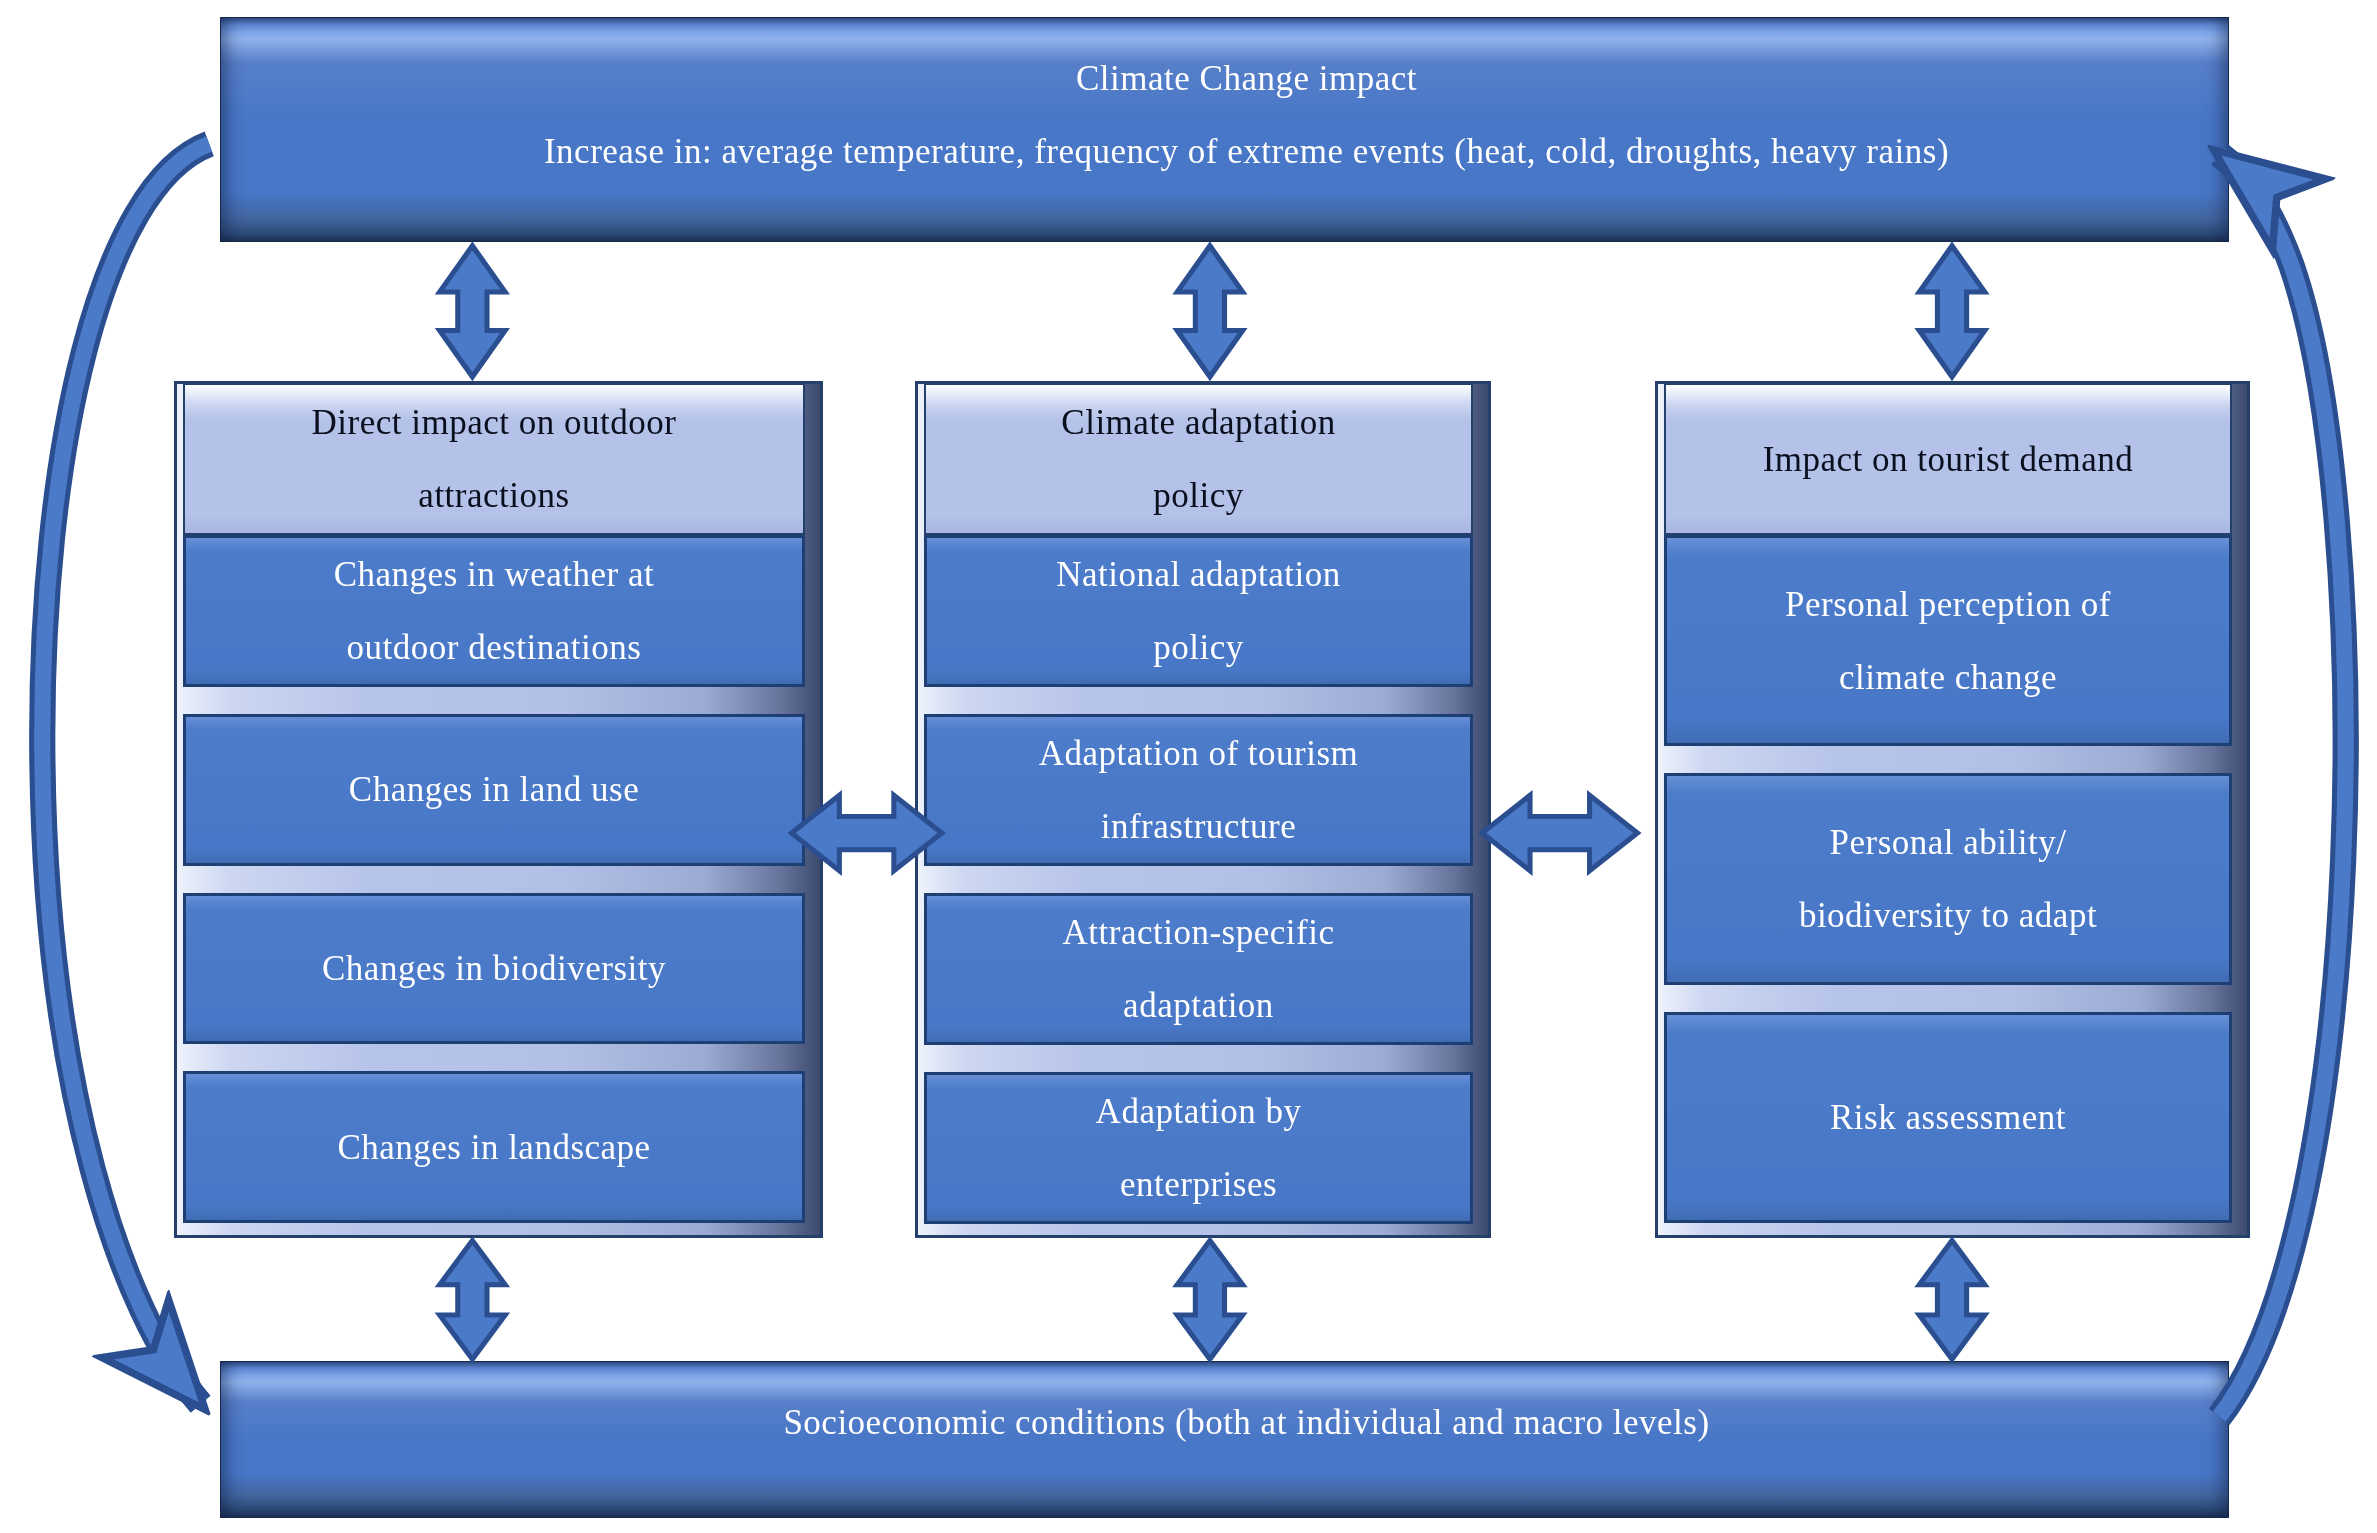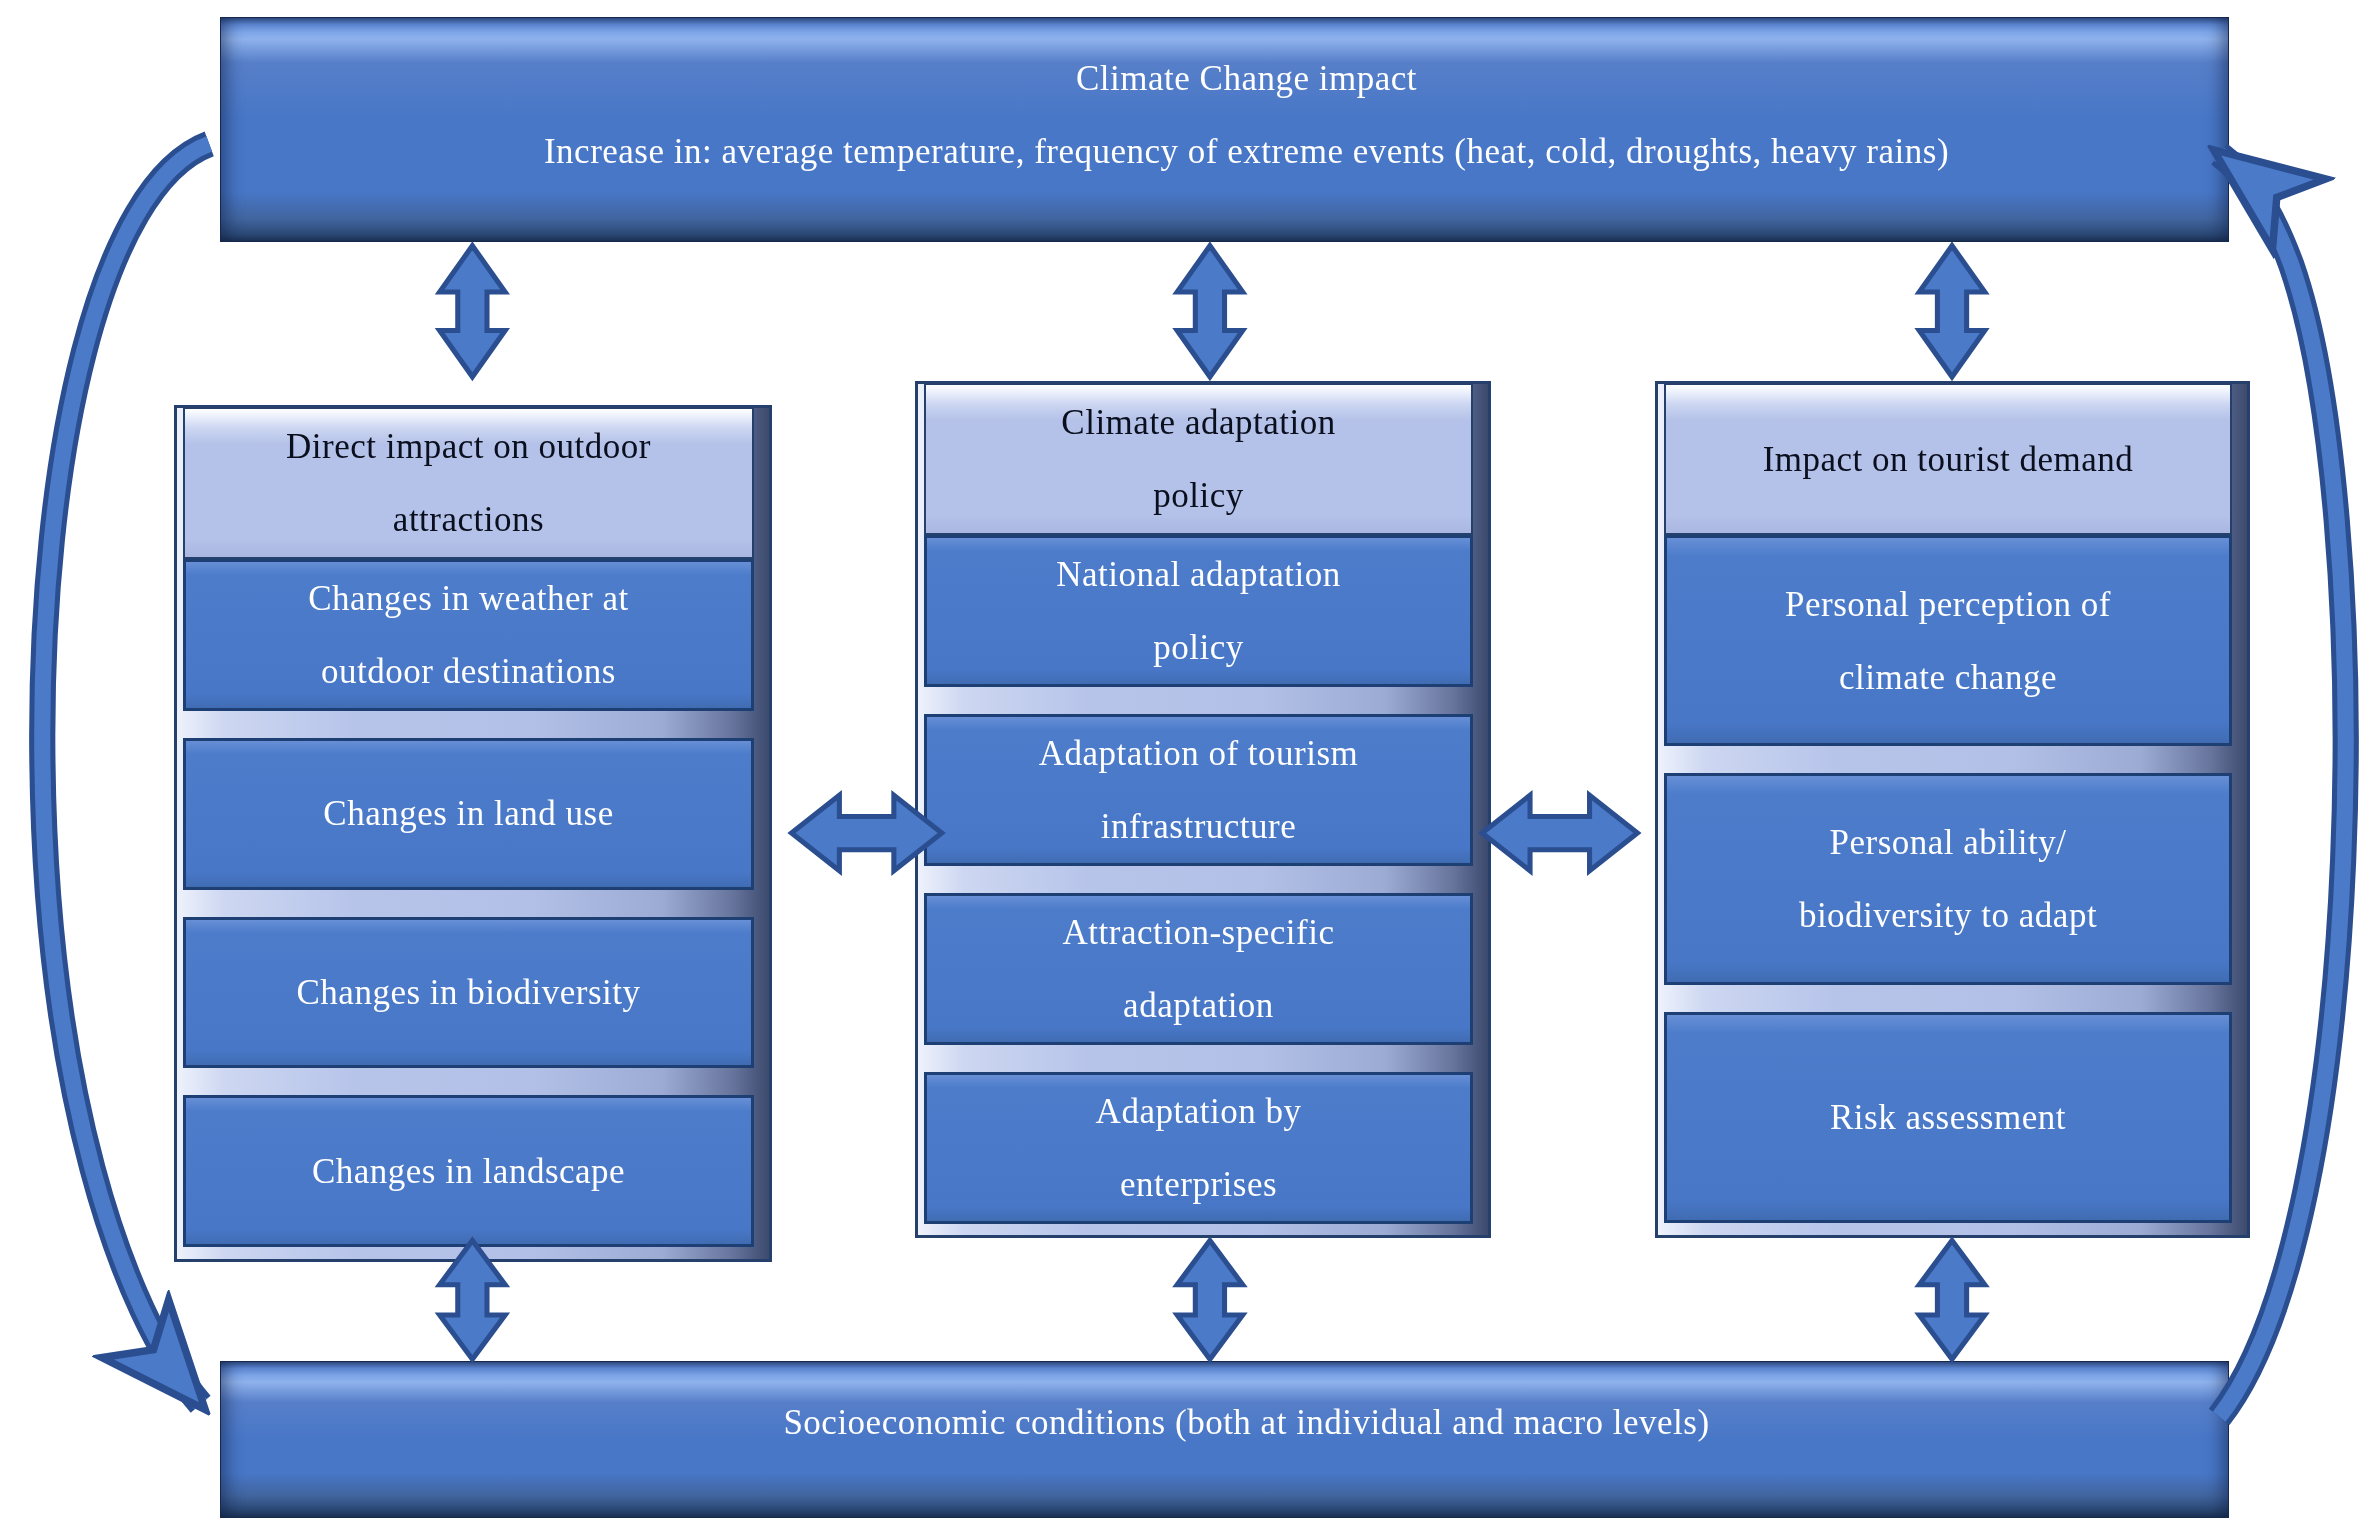--- a/index.html
+++ b/index.html
@@ -39,21 +39,21 @@
   .col{
     position:absolute;top:381px;height:857px;
     box-sizing:border-box;
     border:3px solid #26406c;
     background:linear-gradient(90deg,
       #eef2fc 0%, #cdd7f1 8%, #b7c4ea 30%, #b2c0e7 60%,
       #9cabd4 82%, #66749c 94%, #3c4a6e 100%);
     display:flex;flex-direction:column;
     padding:0 15px 12px 6px;
   }
-  .col1{left:174px;width:598px;margin-top:24px;}
+  .col1{left:174px;width:649px;}
   .col2{left:915px;width:576px;}
   .col3{left:1655px;width:595px;}
   .col-header{
     flex:none;height:151px;
     box-sizing:border-box;
     border:2px solid #26406c;border-top-width:1px;
     background:linear-gradient(180deg,
       #feffff 0%, #eff3fd 4%, #ccd6f1 13%, #b4c1e8 24%, #b4c1e8 88%, #a9b7e2 100%);
     color:#0a0f1e;
     display:flex;align-items:center;justify-content:center;

